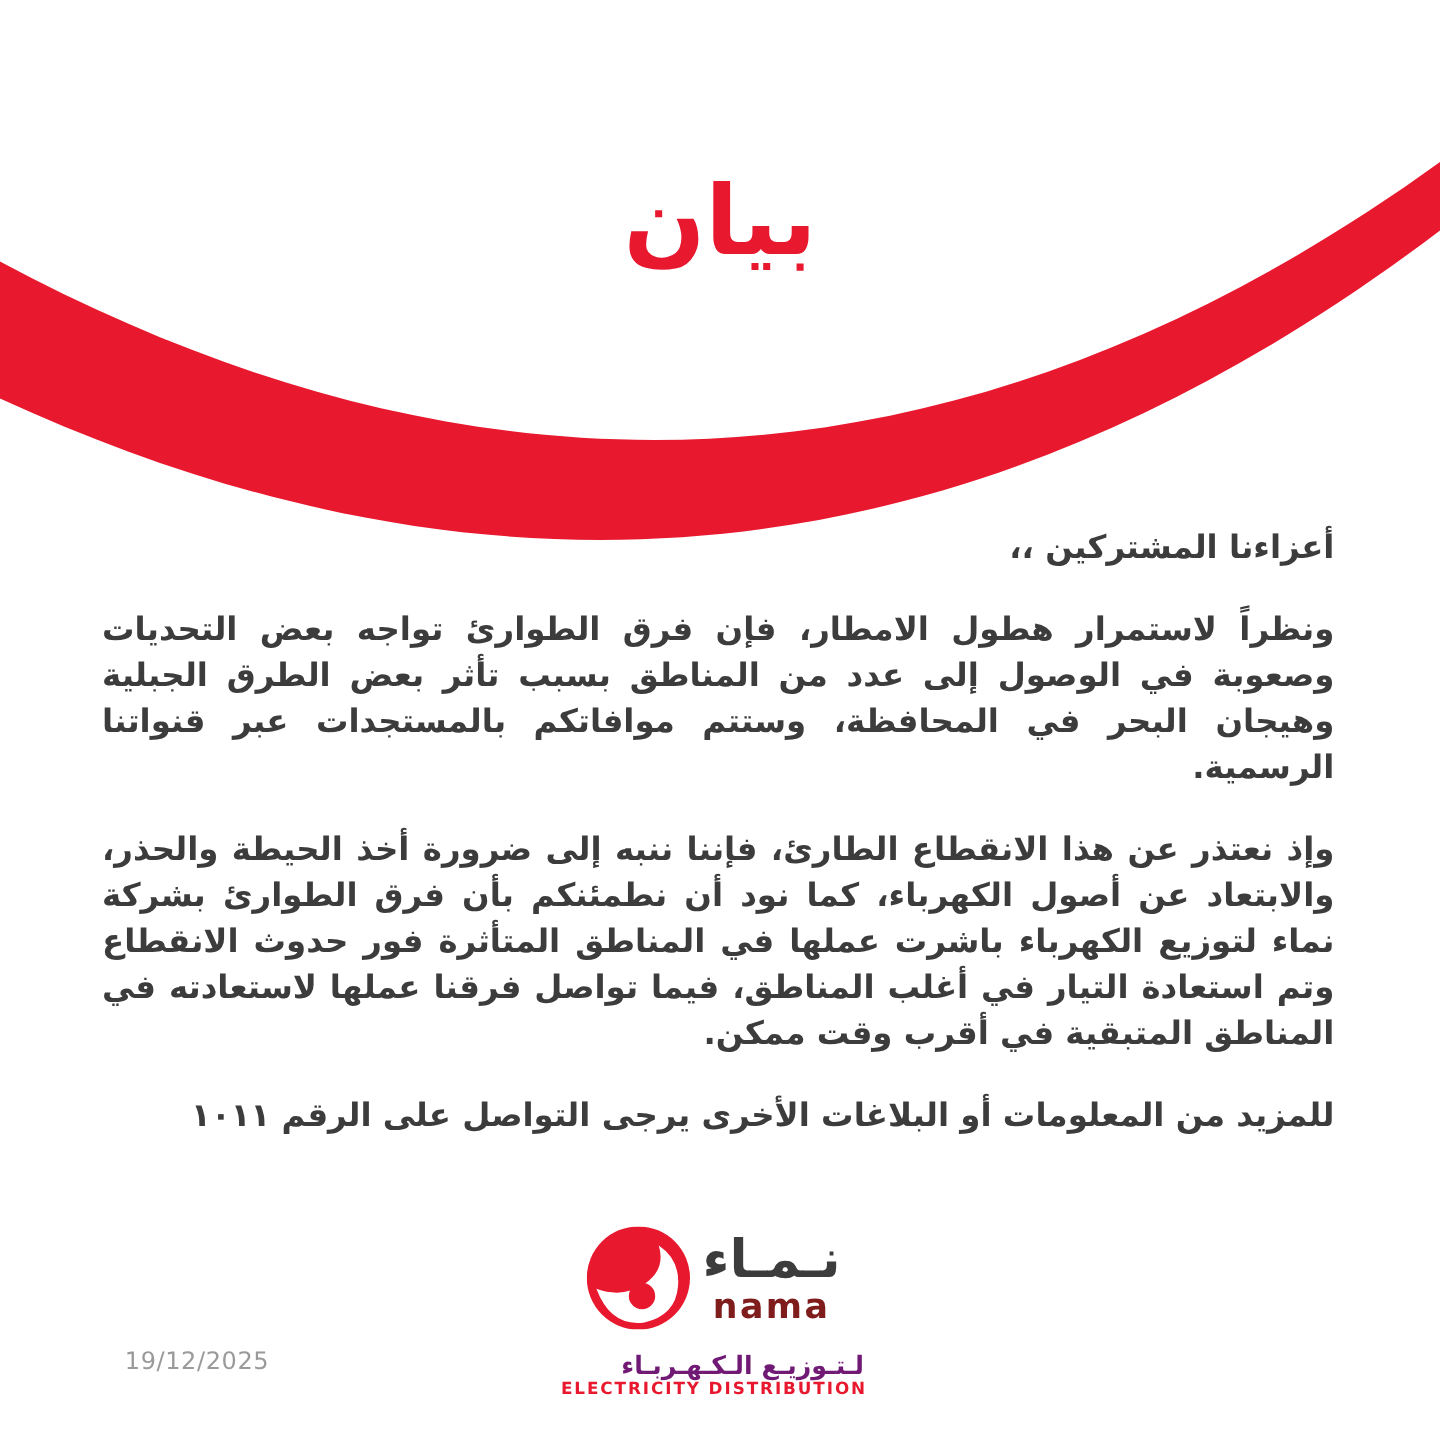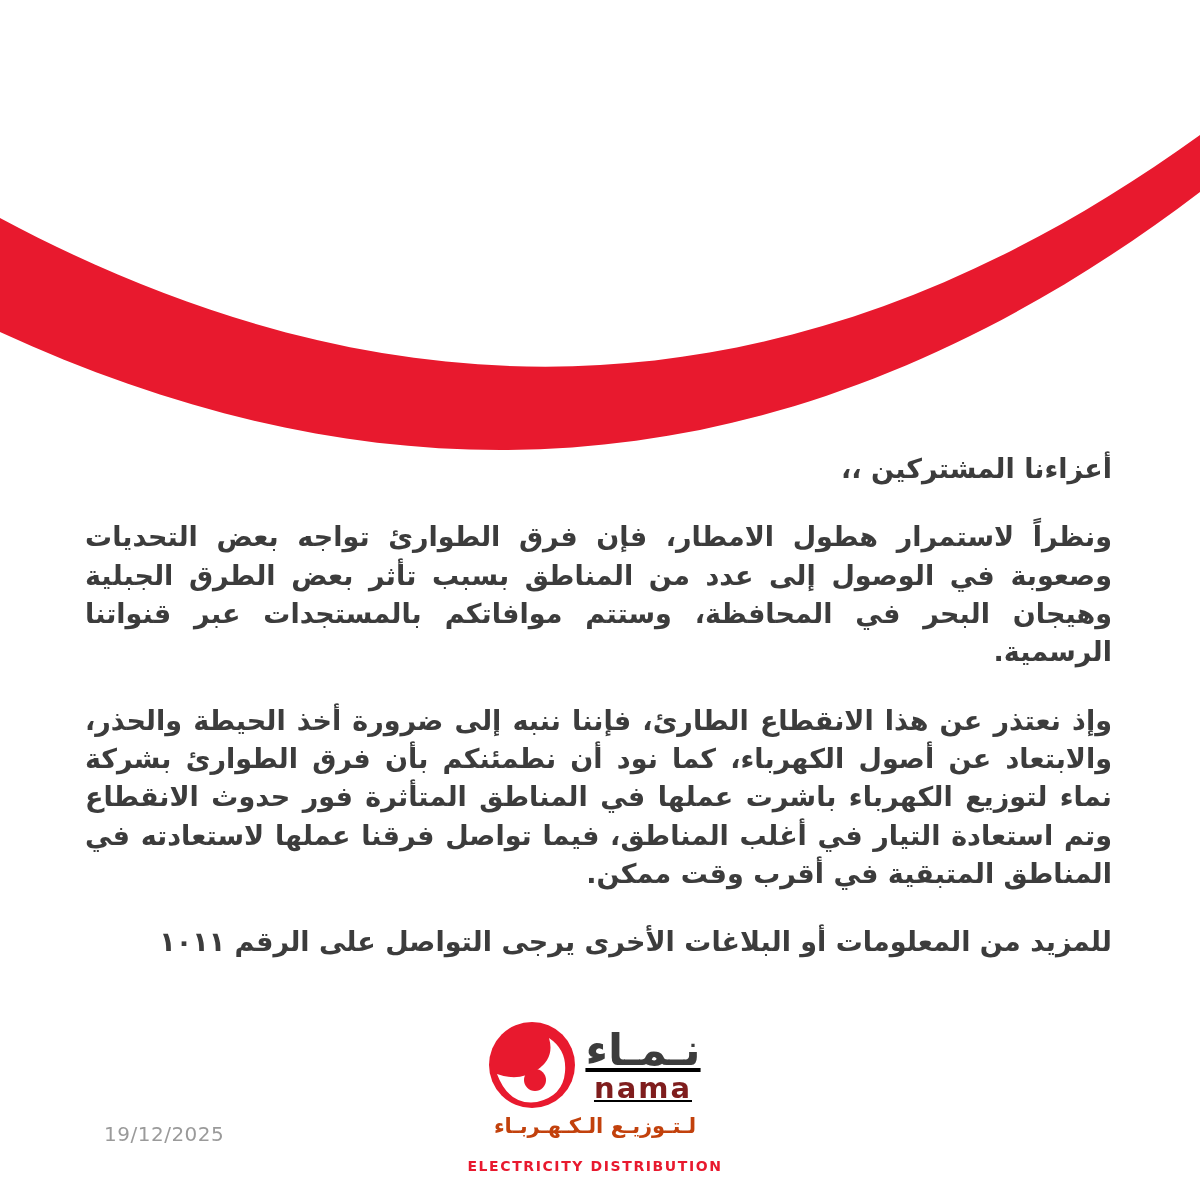--- a/index.html
+++ b/index.html
@@ -43,21 +43,21 @@
     left: 85px;
     direction: rtl;
     text-align: justify;
     text-align-last: right;
     color: #3c3c3c;
     font-size: 27px;
     font-weight: bold;
     line-height: 1.42;
   }
   .body-text p {
-    margin: 12px 0 30px 0;
+    margin: 0 0 30px 0;
   }
   .greeting {
     font-size: 27px;
   }
   .contact {
     margin-bottom: 0 !important;
   }
   .logo {
     position: absolute;
     top: 1022px;
@@ -66,21 +66,20 @@
     width: 250px;
     display: flex;
     flex-direction: column;
     align-items: center;
     text-align: center;
   }
   .logo-row {
     display: flex;
     align-items: center;
     gap: 10px;
-    text-decoration: underline;
   }
   .logo-mark {
     width: 86px;
     height: 86px;
     flex: 0 0 auto;
   }
   .logo-names {
     display: flex;
     flex-direction: column;
     align-items: center;
@@ -92,29 +91,30 @@
     color: #3c3c3c;
     direction: rtl;
   }
   .logo-en {
     font-size: 29px;
     font-weight: bold;
     color: #7f1d1d;
     letter-spacing: 2px;
   }
   .logo-tag-ar {
-    margin-top: 6px;
+    margin-top: 18px;
     font-size: 21px;
     font-weight: bold;
-    color: #c2410c;
+    color: #701a75;
     direction: rtl;
     width: 100%;
+    text-align: right;
   }
   .logo-tag-en {
-    margin-top: 20px;
+    margin-top: 0;
     font-size: 14px;
     font-weight: bold;
     color: #e8192e;
     letter-spacing: 1.6px;
     white-space: nowrap;
   }
   .date-stamp {
     position: absolute;
     left: 104px;
     top: 1122px;
@@ -125,20 +125,21 @@
 </style>
 </head>
 <body>
 
 <div class="page">
 
   <svg class="swoosh" viewBox="0 0 1200 600" preserveAspectRatio="none" aria-hidden="true">
     <path d="M0 218 C 400 432, 800 424, 1200 135 L 1200 192 C 800 496, 400 516, 0 332 Z" fill="#e8192e"></path>
   </svg>
 
+  <h1 class="title">بيان</h1>
 
   <div class="body-text">
     <p class="greeting">أعزاءنا المشتركين ،،</p>
     <p>ونظراً لاستمرار هطول الامطار، فإن فرق الطوارئ تواجه بعض التحديات وصعوبة في الوصول إلى عدد من المناطق بسبب تأثر بعض الطرق الجبلية وهيجان البحر في المحافظة، وستتم موافاتكم بالمستجدات عبر قنواتنا الرسمية.</p>
     <p>وإذ نعتذر عن هذا الانقطاع الطارئ، فإننا ننبه إلى ضرورة أخذ الحيطة والحذر، والابتعاد عن أصول الكهرباء، كما نود أن نطمئنكم بأن فرق الطوارئ بشركة نماء لتوزيع الكهرباء باشرت عملها في المناطق المتأثرة فور حدوث الانقطاع وتم استعادة التيار في أغلب المناطق، فيما تواصل فرقنا عملها لاستعادته في المناطق المتبقية في أقرب وقت ممكن.</p>
     <p class="contact">للمزيد من المعلومات أو البلاغات الأخرى يرجى التواصل على الرقم ١٠١١</p>
   </div>
 
   <div class="logo">
     <div class="logo-row">

